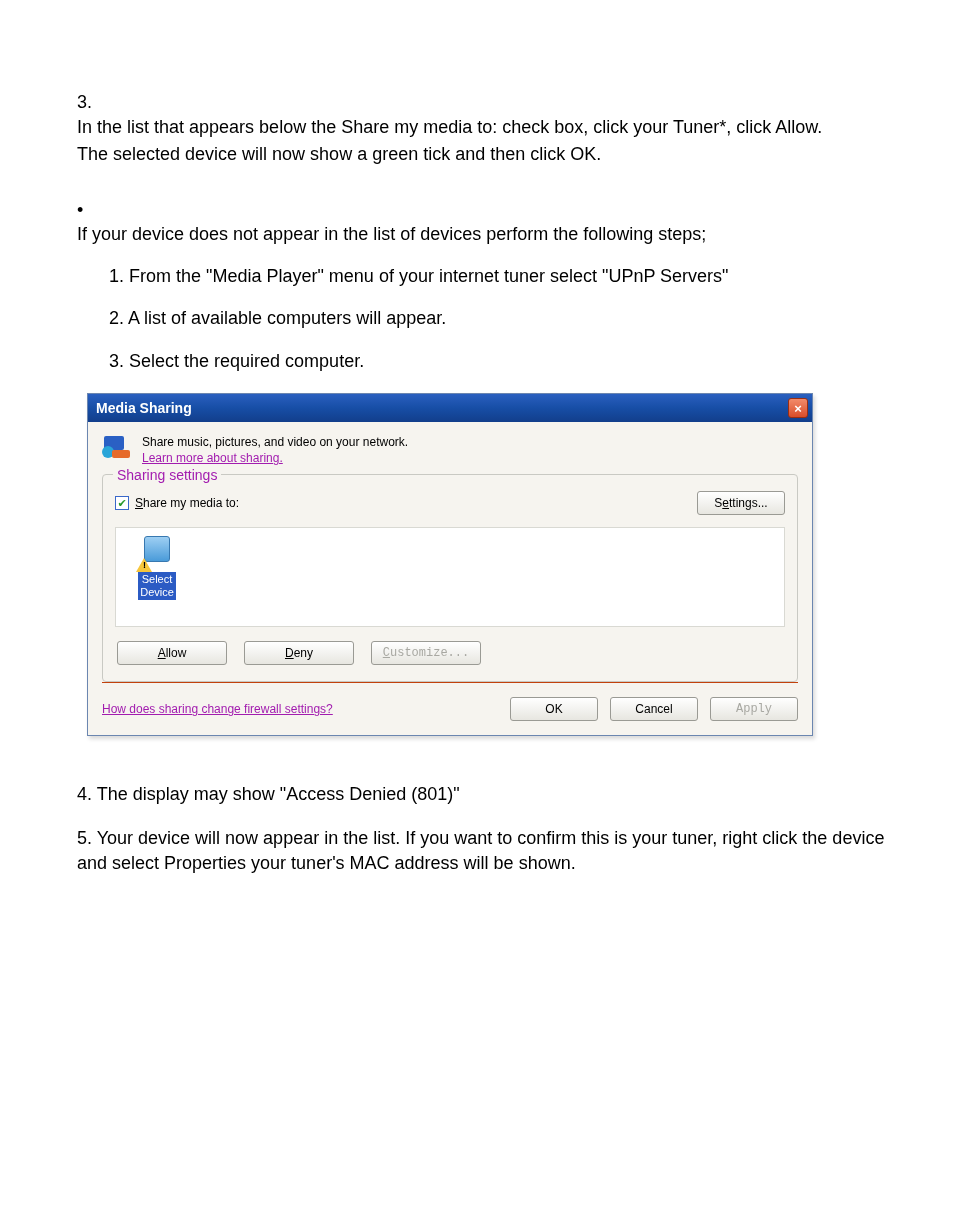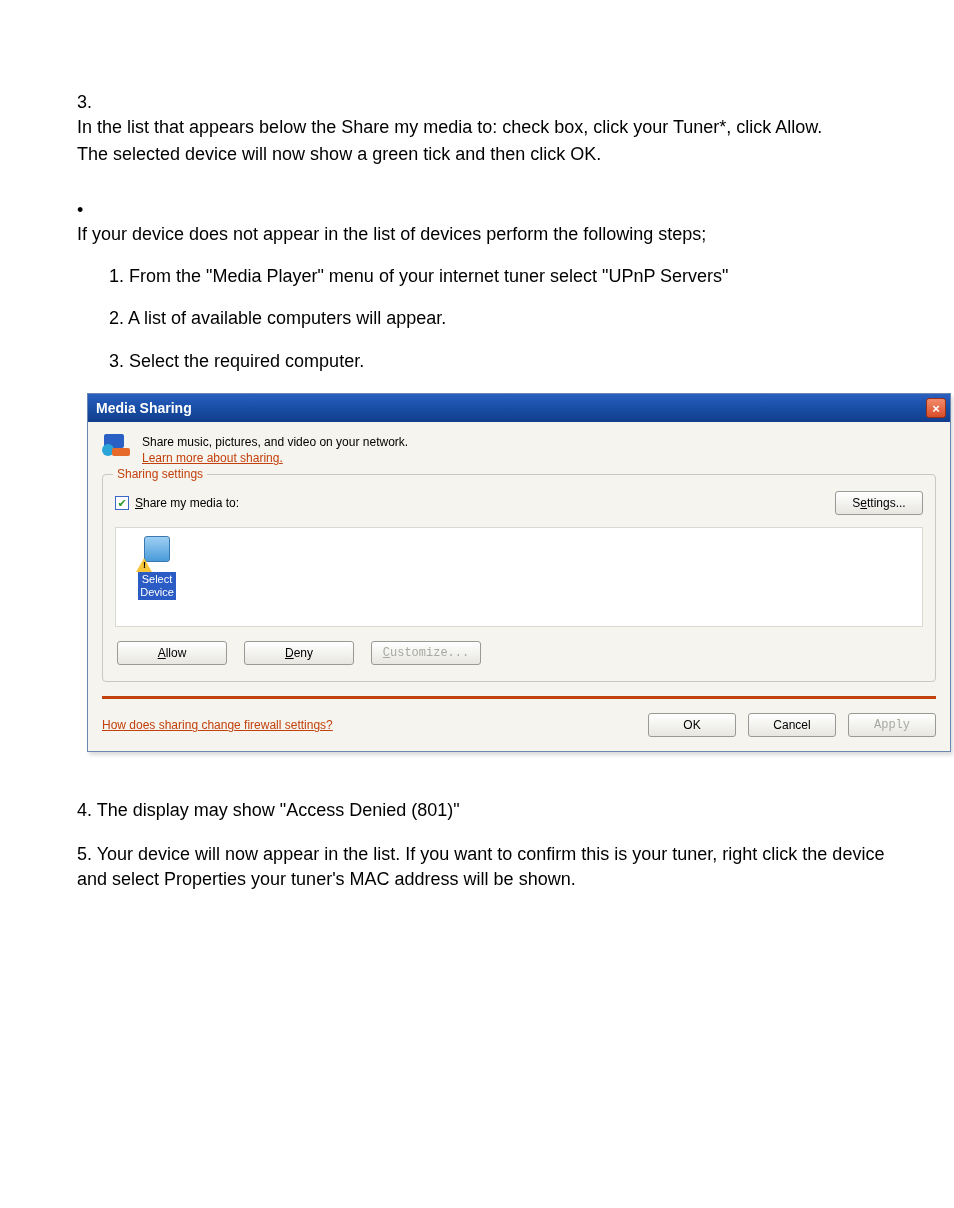--- a/index.html
+++ b/index.html
@@ -45,21 +45,21 @@
     display: inline-block;
     width: 820px;
     vertical-align: top;
   }
   .sublist { margin-left: 32px; margin-top: 18px; }
   .subitem { margin-bottom: 18px; line-height: 1.35; }
 
   
   .dialog-wrap {
     margin: 20px 0 0 10px;
-    width: 864px;
+    width: 726px;
     border: 1px solid #6b86b0;
     font-family: Tahoma, Arial, sans-serif;
     font-size: 12px;
     box-shadow: 2px 3px 4px rgba(0,0,0,0.15);
   }
   .titlebar {
     background: linear-gradient(to bottom, #2a5fbf 0%, #174ea6 50%, #123e8b 100%);
     color: #fff;
     display: flex;
     align-items: center;
@@ -84,55 +84,55 @@
     justify-content: center;
     font-size: 13px;
     line-height: 1;
   }
   .dialog-body {
     background: #f6f4ef;
     padding: 12px 14px 14px 14px;
   }
   .intro-row {
     display: flex;
-    align-items: flex-start;
+    align-items: flex-end;
     gap: 10px;
     margin-bottom: 0;
   }
   .media-icon {
     width: 30px;
     height: 30px;
     position: relative;
     flex-shrink: 0;
   }
   .mi-layer1 { position:absolute; top:0; left:2px; width:20px; height:14px; background:#2a60c4; border-radius:2px; }
   .mi-layer2 { position:absolute; top:10px; left:0; width:12px; height:12px; background:#2aa5d8; border-radius:50%; }
   .mi-layer3 { position:absolute; top:14px; left:10px; width:18px; height:8px; background:#e66a2a; border-radius:2px; }
   .intro-text { line-height: 1.35; }
   .link {
-    color: #c2410c;
+    color: #a21caf;
     text-decoration: underline;
     cursor: pointer;
   }
 
   .group {
     border: 1px solid #c9c9c3;
     border-radius: 4px;
     padding: 16px 12px 16px 12px;
     position: relative;
     margin-top: 8px;
   }
   .group-legend {
     position: absolute;
     top: -8px;
     left: 10px;
     background: #f6f4ef;
     padding: 0 4px;
-    color: #c2410c;
-    font-size: 12px;
+    color: #a21caf;
+    font-size: 14px;
   }
   .share-row {
     display: flex;
     justify-content: space-between;
     align-items: center;
     margin-bottom: 12px;
   }
   .chk-wrap {
     display: flex;
     align-items: center;
@@ -208,22 +208,21 @@
   .allow-row {
     display: flex;
     gap: 17px;
     padding-left: 2px;
   }
 
   .footer {
     display: flex;
     justify-content: space-between;
     align-items: center;
-    margin-top: 14px;
-    border-top: 3px solid #c2410c;
+    border-top: 1px solid #c2410c;
     padding-top: 14px;
   }
   .footer-right { display: flex; gap: 12px; }
 
   .post-text {
     margin-top: 46px;
     line-height: 1.4;
   }
   .post-text p { margin: 0 0 18px 0; }
 </style>

